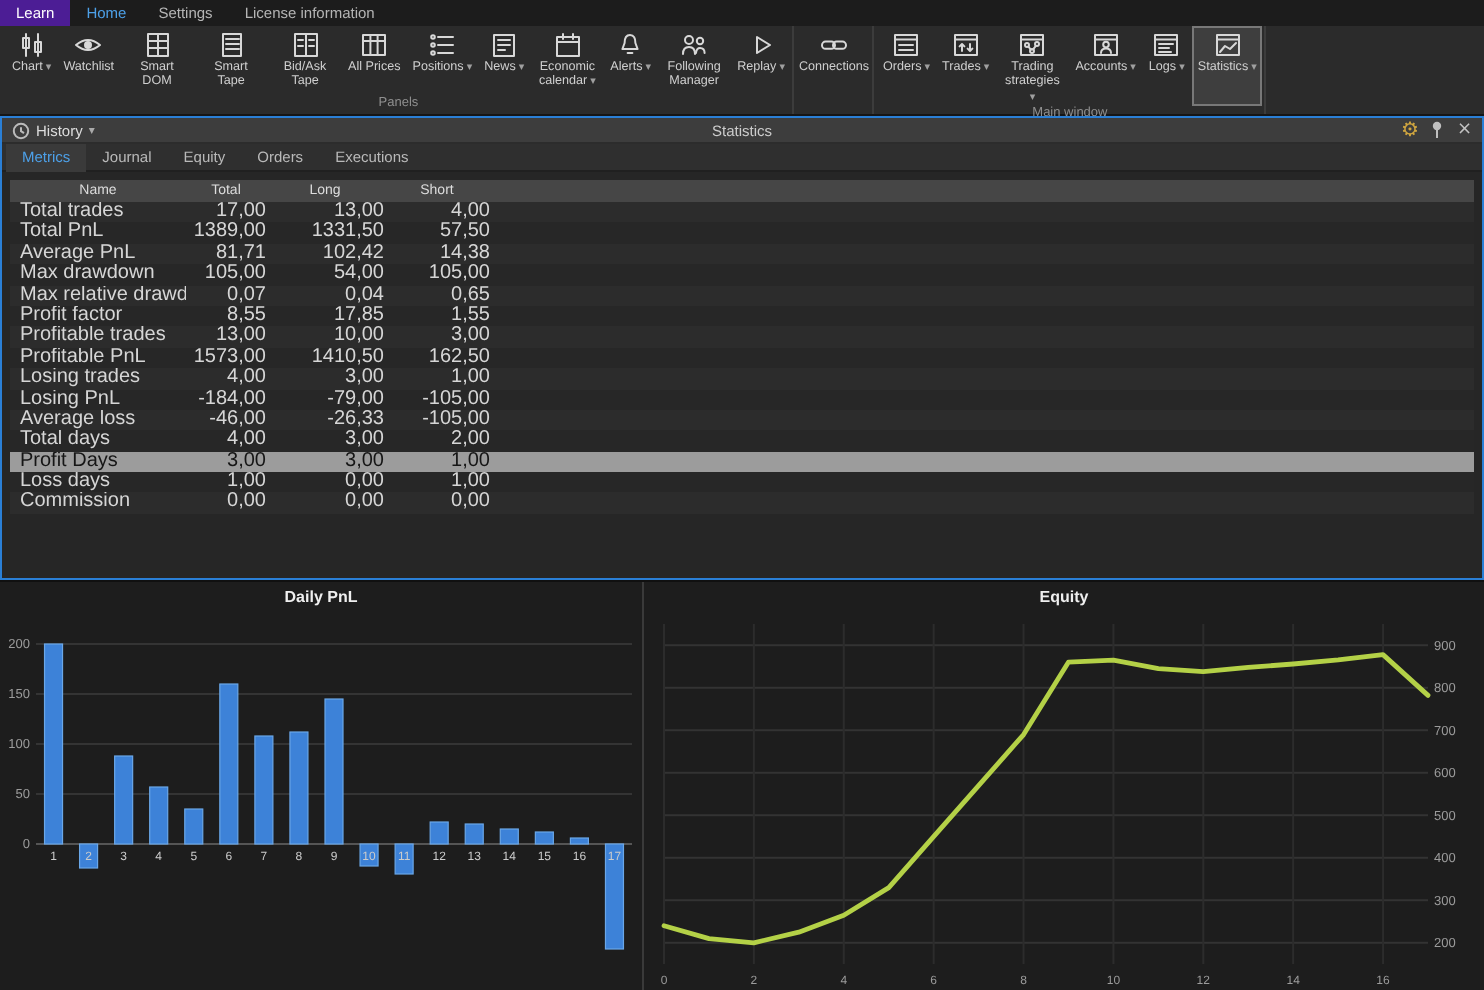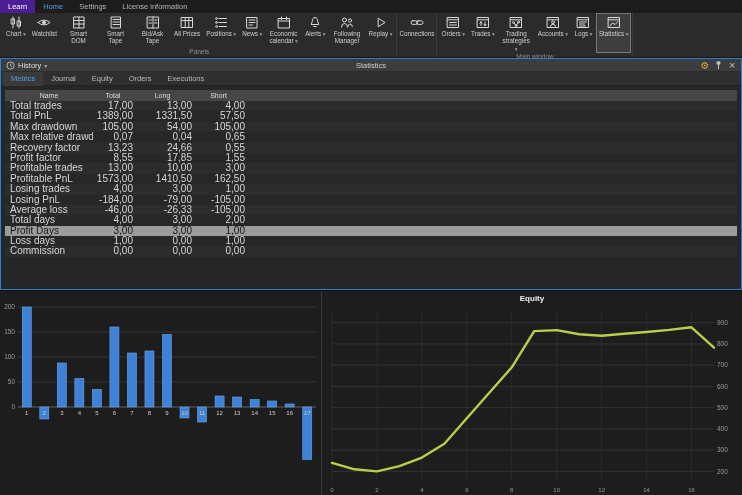--- a/index.html
+++ b/index.html
@@ -343,36 +343,36 @@
             <span class="c-num c-long">13,00</span>
             <span class="c-num c-short">4,00</span>
           </div>
           <div class="trow">
             <span class="c-name">Total PnL</span>
             <span class="c-num c-total">1389,00</span>
             <span class="c-num c-long">1331,50</span>
             <span class="c-num c-short">57,50</span>
           </div>
           <div class="trow">
+            <span class="c-name">Average PnL</span>
+            <span class="c-num c-total">81,71</span>
+            <span class="c-num c-long">102,42</span>
+            <span class="c-num c-short">14,38</span>
+          </div>
+          <div class="trow">
             <span class="c-name">Max drawdown</span>
             <span class="c-num c-total">105,00</span>
             <span class="c-num c-long">54,00</span>
             <span class="c-num c-short">105,00</span>
           </div>
           <div class="trow">
             <span class="c-name">Max relative drawdown</span>
             <span class="c-num c-total">0,07</span>
             <span class="c-num c-long">0,04</span>
             <span class="c-num c-short">0,65</span>
-          </div>
-          <div class="trow">
-            <span class="c-name">Recovery factor</span>
-            <span class="c-num c-total">13,23</span>
-            <span class="c-num c-long">24,66</span>
-            <span class="c-num c-short">0,55</span>
           </div>
           <div class="trow">
             <span class="c-name">Profit factor</span>
             <span class="c-num c-total">8,55</span>
             <span class="c-num c-long">17,85</span>
             <span class="c-num c-short">1,55</span>
           </div>
           <div class="trow">
             <span class="c-name">Profitable trades</span>
             <span class="c-num c-total">13,00</span>
@@ -426,20 +426,21 @@
             <span class="c-num c-total">0,00</span>
             <span class="c-num c-long">0,00</span>
             <span class="c-num c-short">0,00</span>
           </div>
         </div>
     </div>
   </div>
 
   <div class="charts">
     <div class="chart-panel left">
+      <div class="chart-title">Daily PnL</div>
       <svg id="pnl-svg" width="321" height="190">
           <line x1="18" x2="316" y1="116" y2="116" stroke="#343434" stroke-width="1"></line>
           <text x="15" y="118.2" text-anchor="end" fill="#9b9b9b" font-size="6.5">0</text>
           <line x1="18" x2="316" y1="91" y2="91" stroke="#343434" stroke-width="1"></line>
           <text x="15" y="93.2" text-anchor="end" fill="#9b9b9b" font-size="6.5">50</text>
           <line x1="18" x2="316" y1="66" y2="66" stroke="#343434" stroke-width="1"></line>
           <text x="15" y="68.2" text-anchor="end" fill="#9b9b9b" font-size="6.5">100</text>
           <line x1="18" x2="316" y1="41" y2="41" stroke="#343434" stroke-width="1"></line>
           <text x="15" y="43.2" text-anchor="end" fill="#9b9b9b" font-size="6.5">150</text>
           <line x1="18" x2="316" y1="16" y2="16" stroke="#343434" stroke-width="1"></line>

